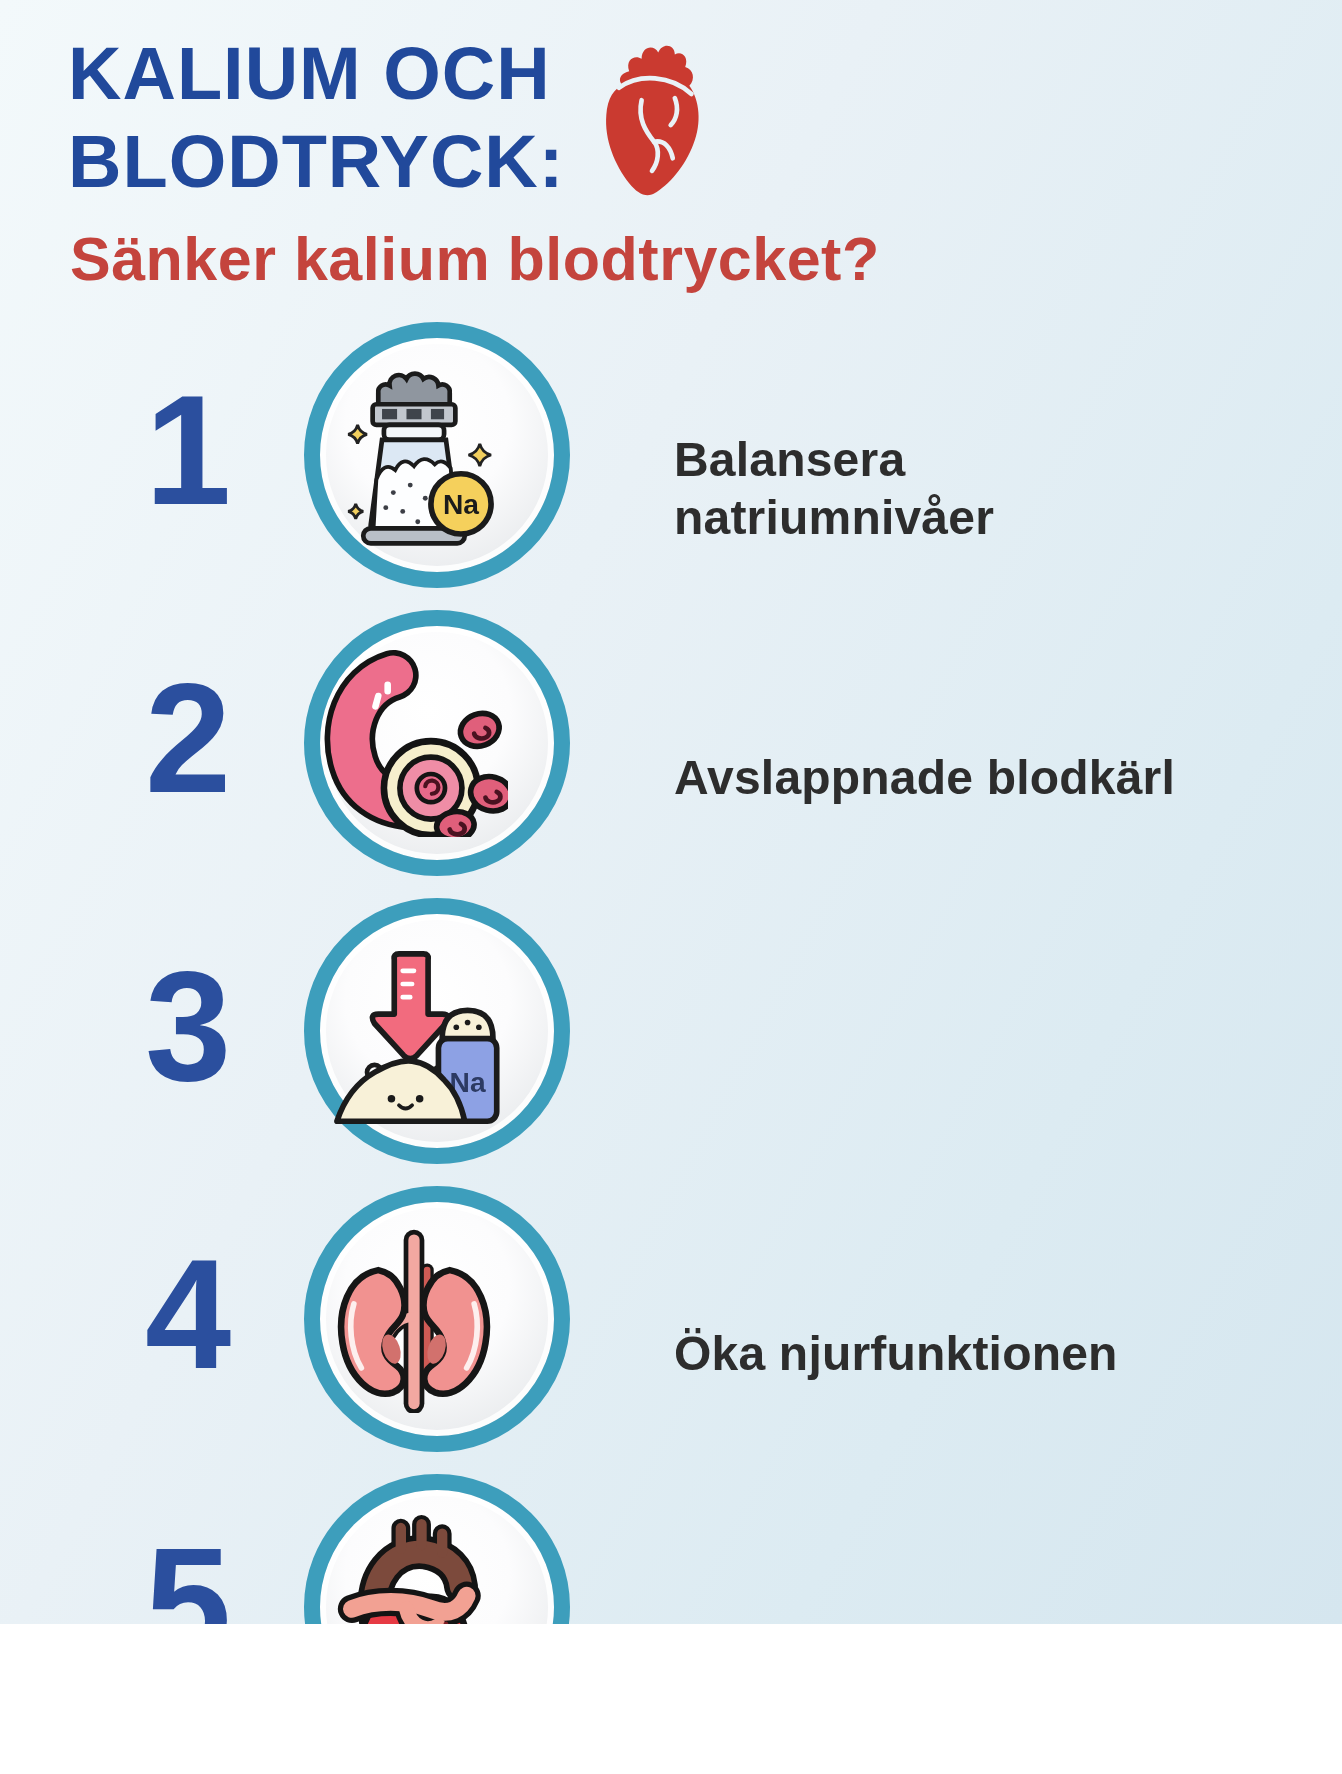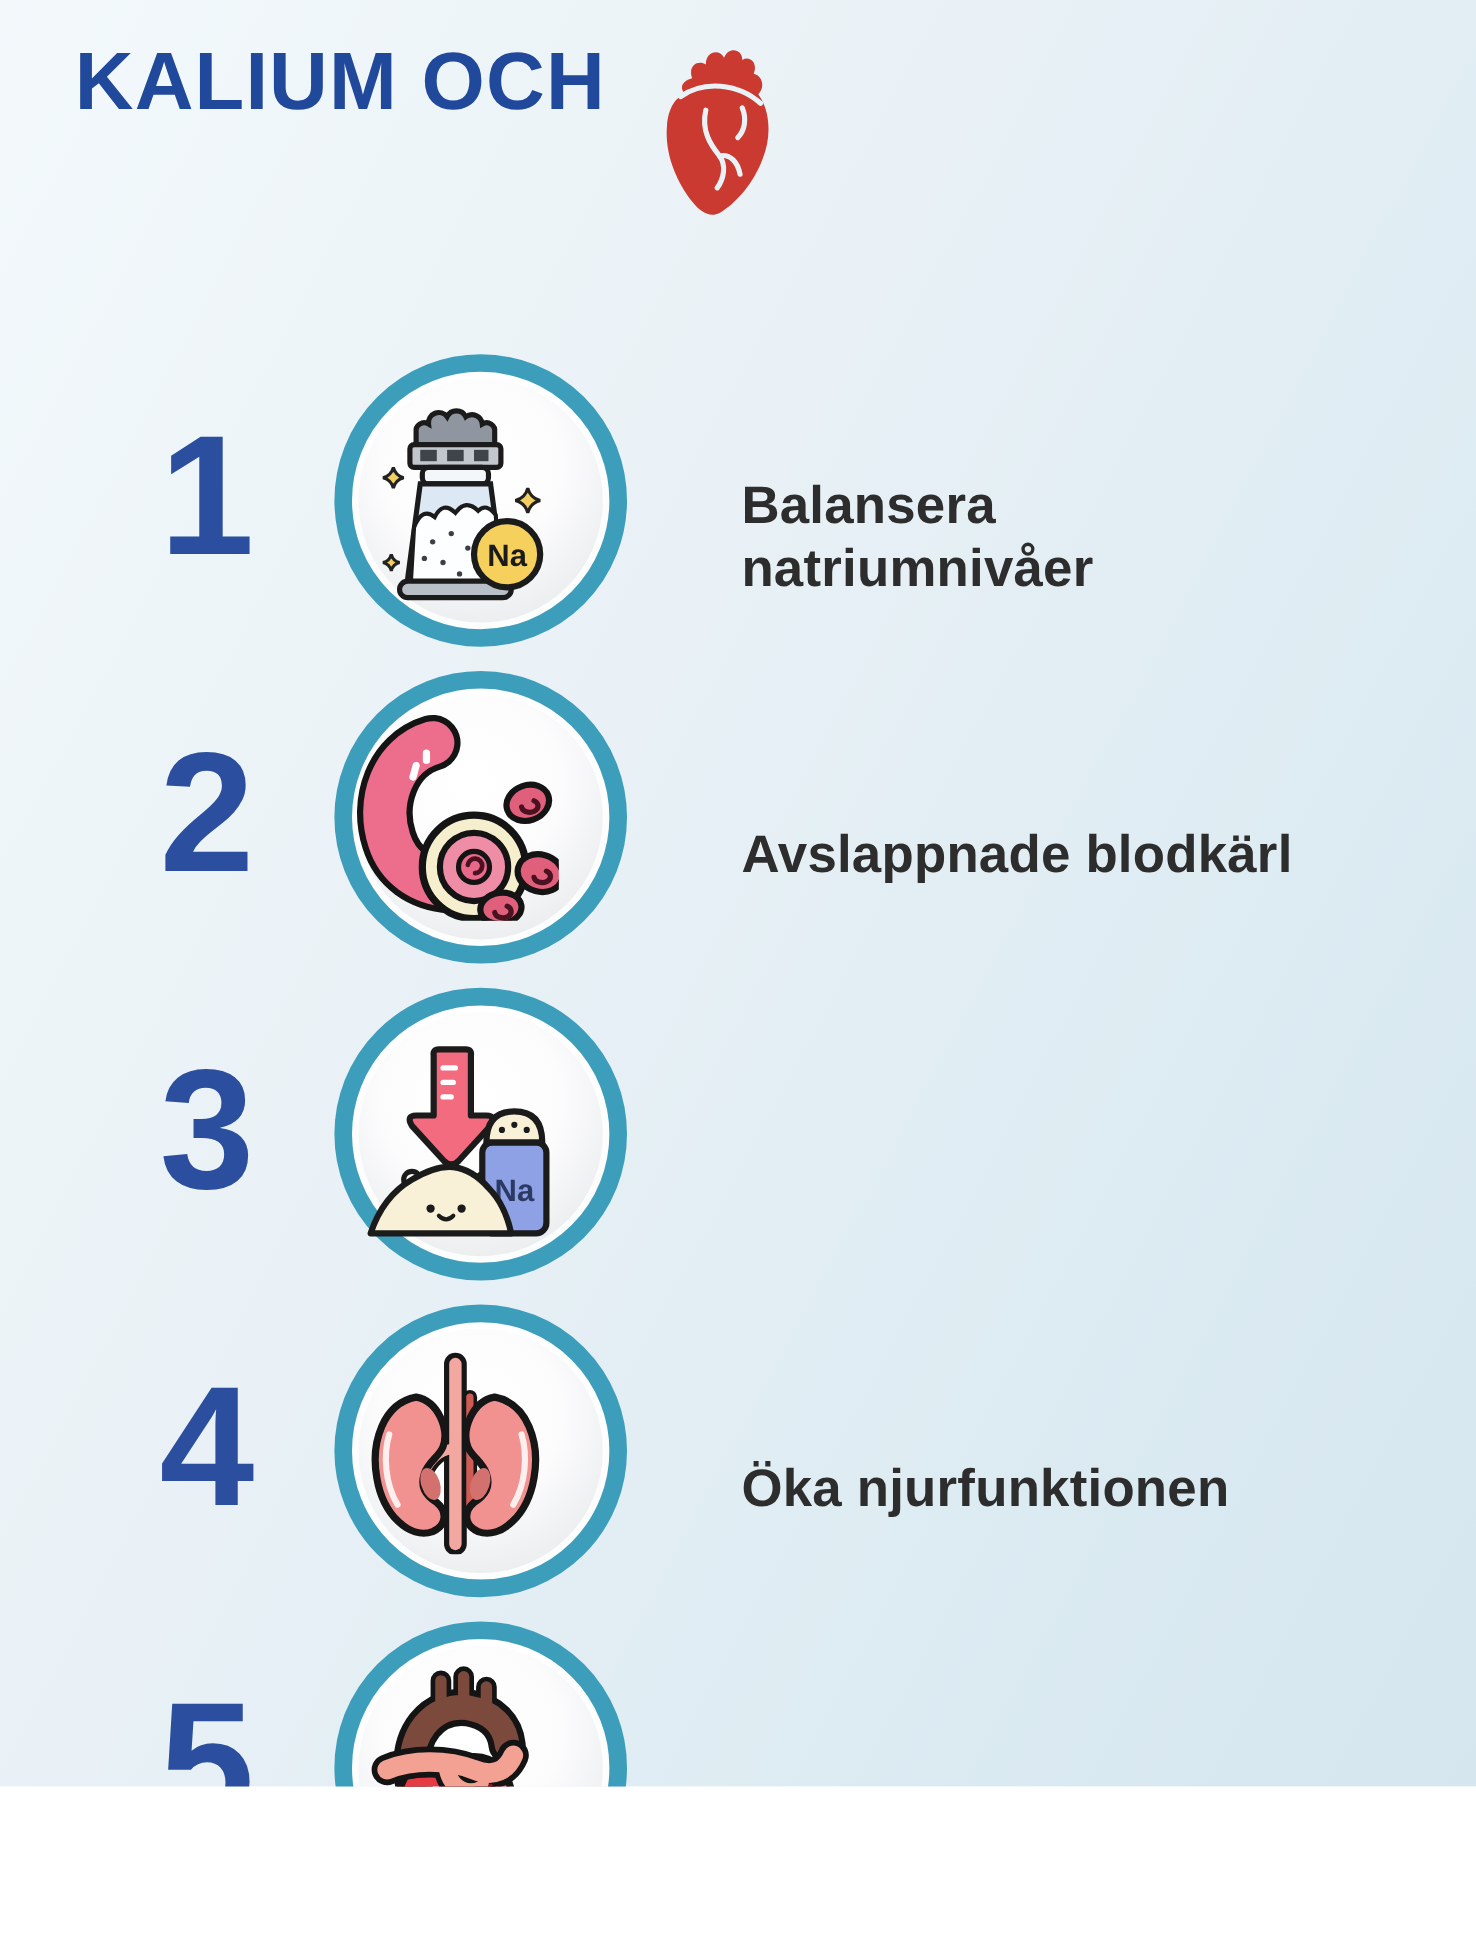--- a/index.html
+++ b/index.html
@@ -46,32 +46,34 @@
     white-space:pre-line;letter-spacing:0.2px;margin-top:36px;
   }
 </style>
 </head>
 <body>
 
 <div class="canvas">
 
   <h1 class="title">
     <span>KALIUM OCH</span>
+    <span>BLODTRYCK:</span>
   </h1>
 
   <svg class="top-heart" viewBox="0 0 104 158">
     <path fill="#ca3a30" d="M 30,30 C 26,18 36,14 42,18 C 42,6 54,4 58,12 C 62,2 74,4 74,14 C 80,10 88,16 84,26 C 92,28 94,38 88,44 C 98,58 100,80 92,100 C 84,122 68,140 54,148 C 46,152 38,148 30,138 C 16,120 6,96 8,72 C 9,56 16,46 24,44 C 18,38 22,32 30,30 Z"></path>
     <g fill="none" stroke="#e9f2f7" stroke-width="4.5" stroke-linecap="round">
       <path d="M 20,46 C 40,32 70,34 90,52"></path>
       <path d="M 42,58 C 38,76 46,88 54,98 C 60,106 58,118 52,126"></path>
       <path d="M 54,98 C 64,96 70,104 72,114"></path>
       <path d="M 74,56 C 78,66 76,76 70,82"></path>
     </g>
   </svg>
 
+  <h2 class="subtitle">Sänker kalium blodtrycket?</h2>
 
   <section class="row" style="top:322px">
     <div class="num">1</div>
     <div class="circle">
       <svg viewBox="0 0 200 200">
         <g fill="#f2cf5e" stroke="#222222" stroke-width="3">
           <path transform="translate(40,78)" d="M 0,-10 Q 2,-2 10,0 Q 2,2 0,10 Q -2,2 -10,0 Q -2,-2 0,-10 Z"></path>
           <path transform="translate(170,100)" d="M 0,-12 Q 2.4,-2.4 12,0 Q 2.4,2.4 0,12 Q -2.4,2.4 -12,0 Q -2.4,-2.4 0,-12 Z"></path>
           <path transform="translate(38,160)" d="M 0,-8 Q 1.6,-1.6 8,0 Q 1.6,1.6 0,8 Q -1.6,1.6 -8,0 Q -1.6,-1.6 0,-8 Z"></path>
         </g>

